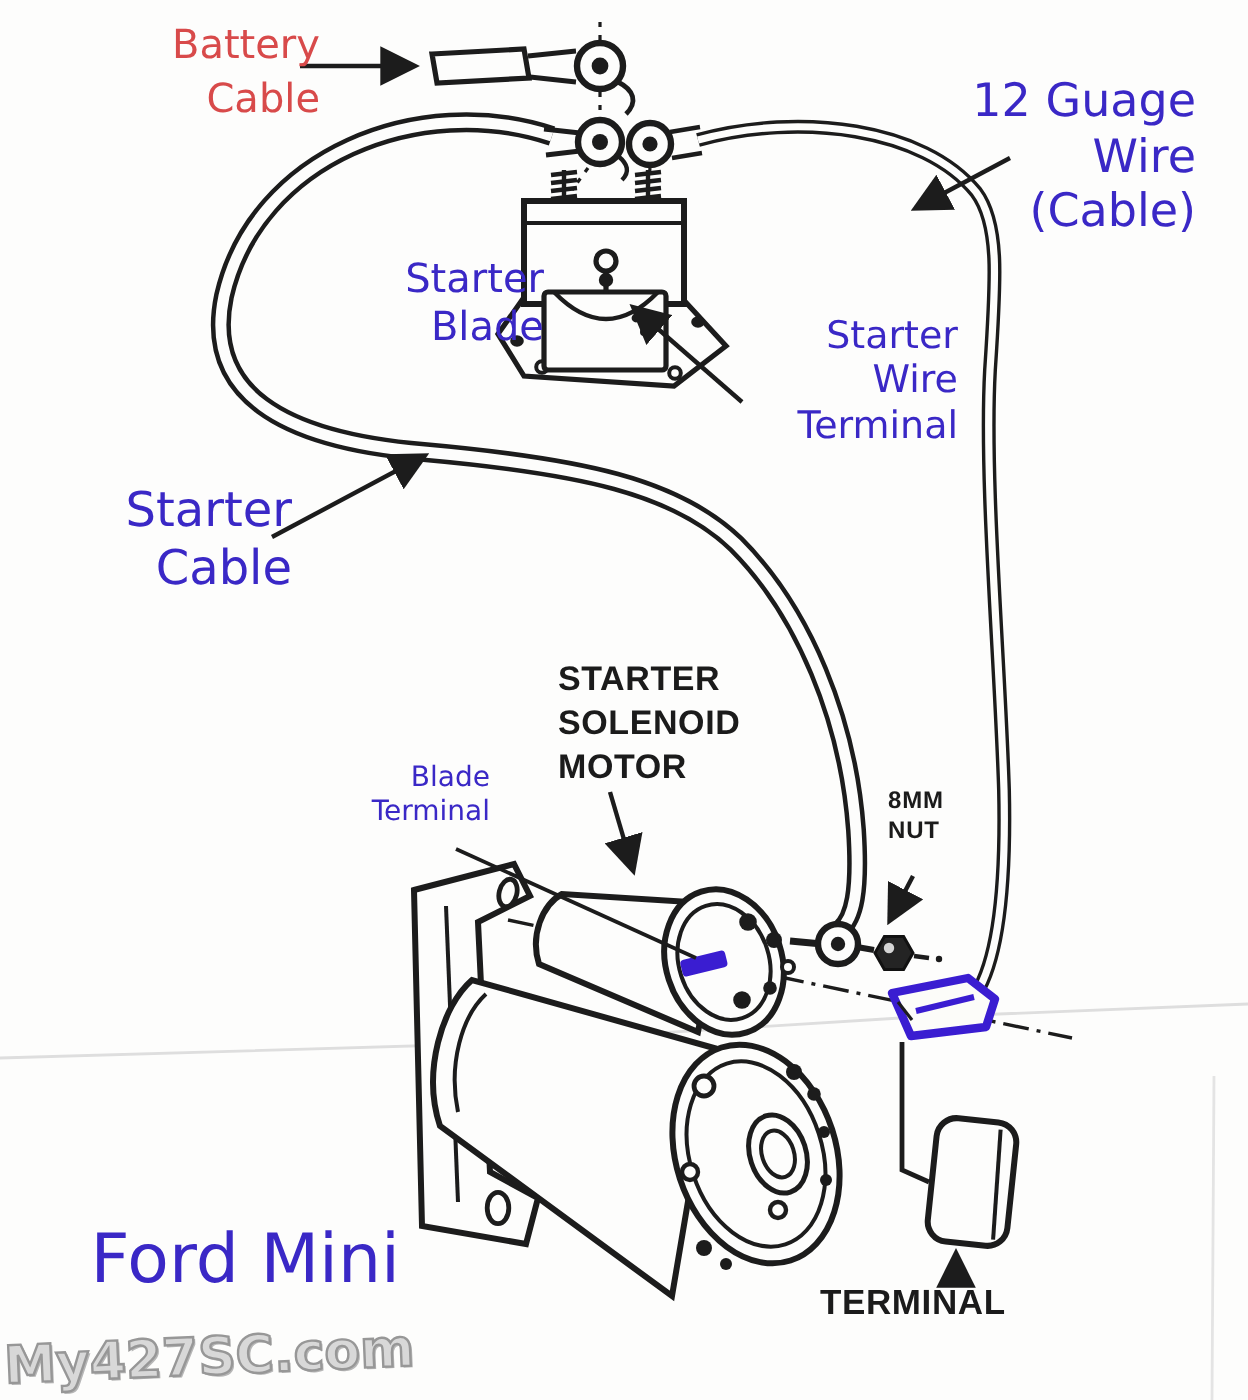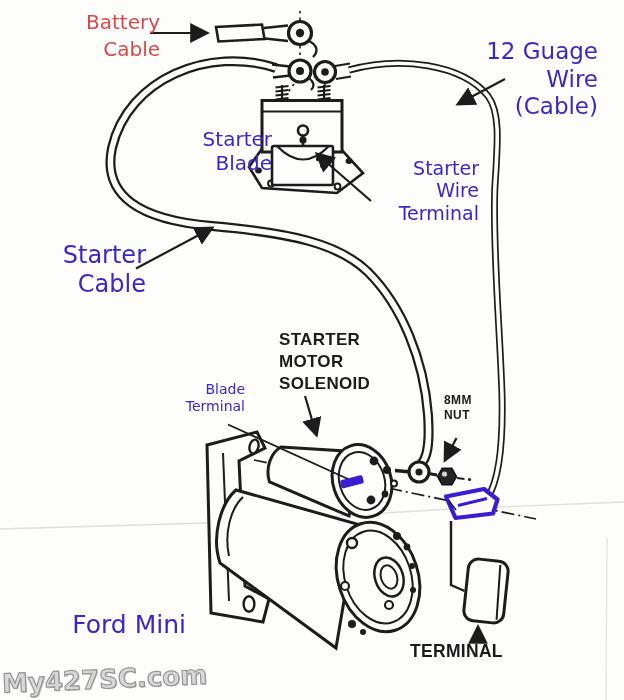--- a/index.html
+++ b/index.html
@@ -24,21 +24,21 @@
         text-align:left;letter-spacing:.3px;}
   #lbl-battery{left:40px;top:9px;width:120px;font-size:20px;line-height:1.35;}
   #lbl-gauge{left:484px;top:38px;width:114px;font-size:23px;line-height:1.2;}
   #lbl-relay{left:154px;top:127px;width:118px;font-size:20px;line-height:1.22;}
   #lbl-swt{left:363px;top:157px;width:116px;font-size:19px;line-height:1.18;}
   #lbl-cable{left:18px;top:241px;width:128px;font-size:24px;line-height:1.22;}
   #lbl-solenoid{left:279px;top:329px;width:130px;font-size:17px;line-height:1.3;}
   #lbl-blade{left:131px;top:381px;width:114px;font-size:14px;line-height:1.18;}
   #lbl-nut{left:444px;top:393px;width:70px;font-size:12px;line-height:1.28;letter-spacing:.4px;}
   #lbl-cover{left:410px;top:640px;width:112px;font-size:17.5px;line-height:1.28;}
-  #lbl-title{left:2px;top:611px;width:184px;font-size:25px;line-height:1.14;}
+  #lbl-title{left:16px;top:611px;width:184px;font-size:34px;line-height:1.14;}
   #lbl-watermark{
     left:0;top:664px;width:214px;font-size:26px;font-weight:bold;text-align:left;
     color:#d8d8d8;-webkit-text-stroke:1.2px #979797;
     text-shadow:1px 1px 0 #b7b7b7;transform:rotate(-2.5deg);padding-left:2px;
   }
 </style>
 </head>
 <body>
 
 <div class="stage">
@@ -223,22 +223,22 @@
     <div>Terminal</div>
   </div>
 
   <div class="lbl blue" id="lbl-cable">
     <div>Starter</div>
     <div>Cable</div>
   </div>
 
   <div class="lbl tech" id="lbl-solenoid">
     <div>STARTER</div>
+    <div>SOLENOID</div>
     <div>MOTOR</div>
-    <div>SOLENOID</div>
   </div>
 
   <div class="lbl blue" id="lbl-blade">
     <div>Blade</div>
     <div>Terminal</div>
   </div>
 
   <div class="lbl tech" id="lbl-nut">
     <div>8MM</div>
     <div>NUT</div>

